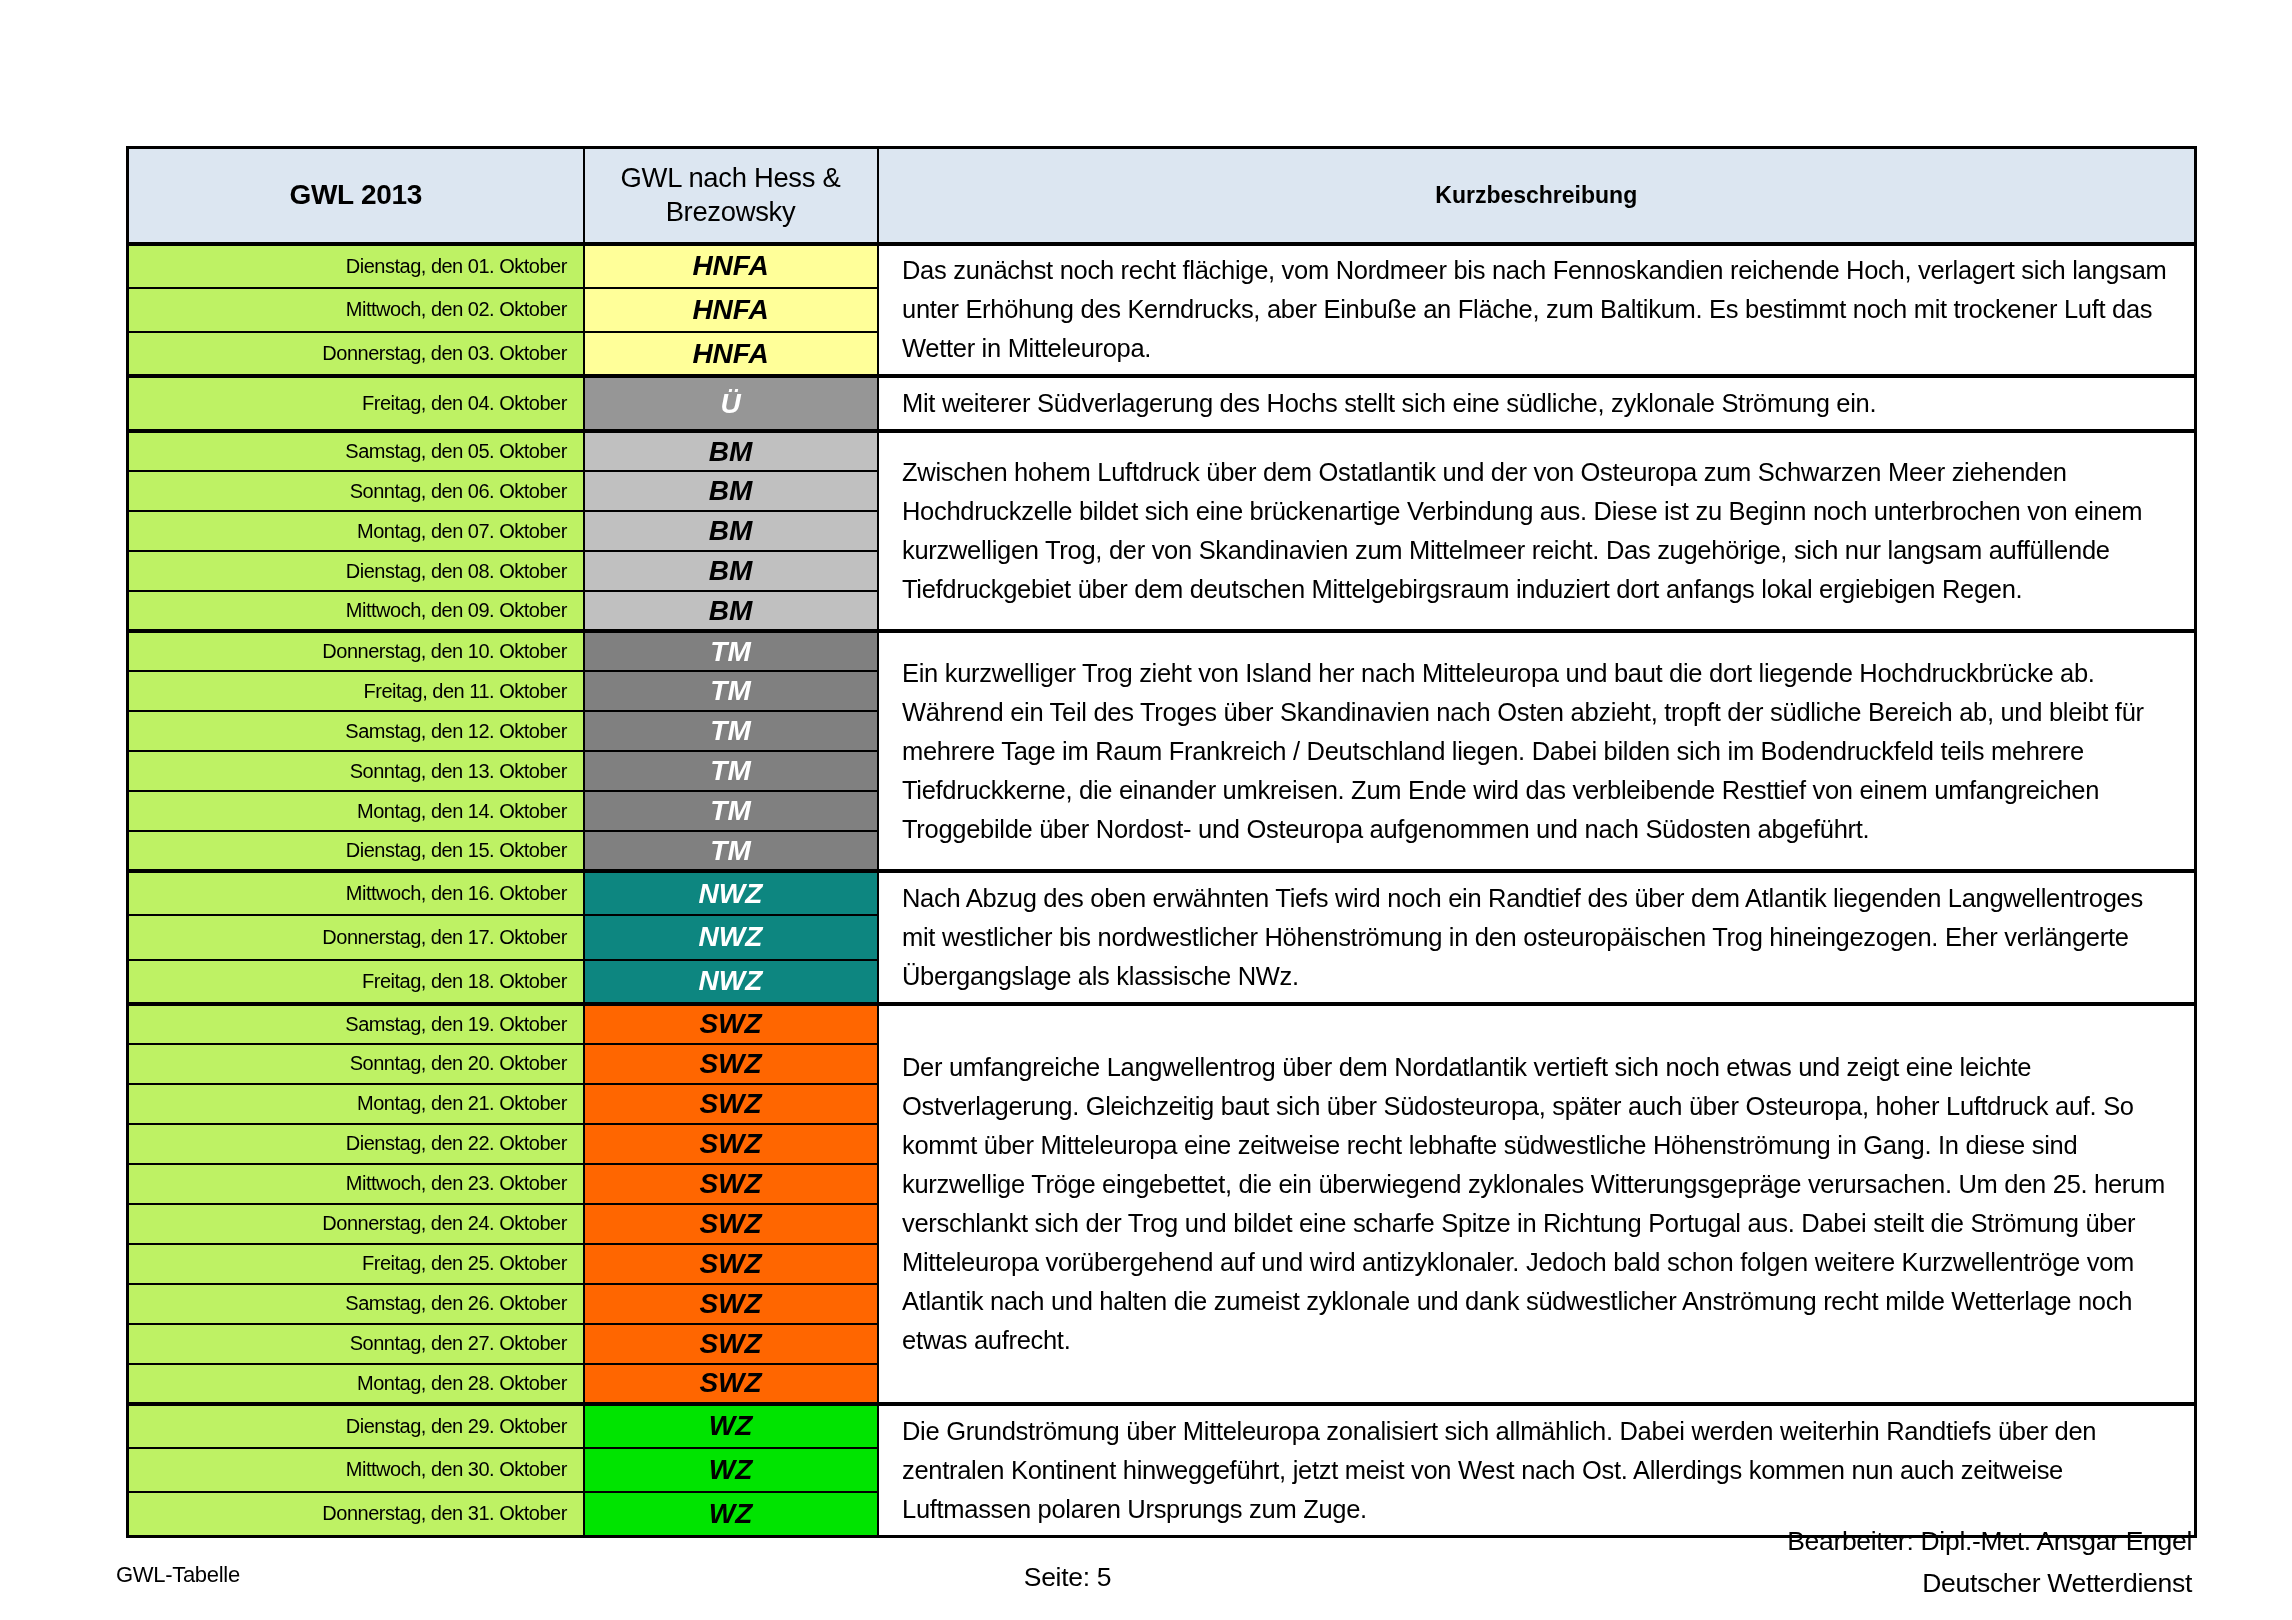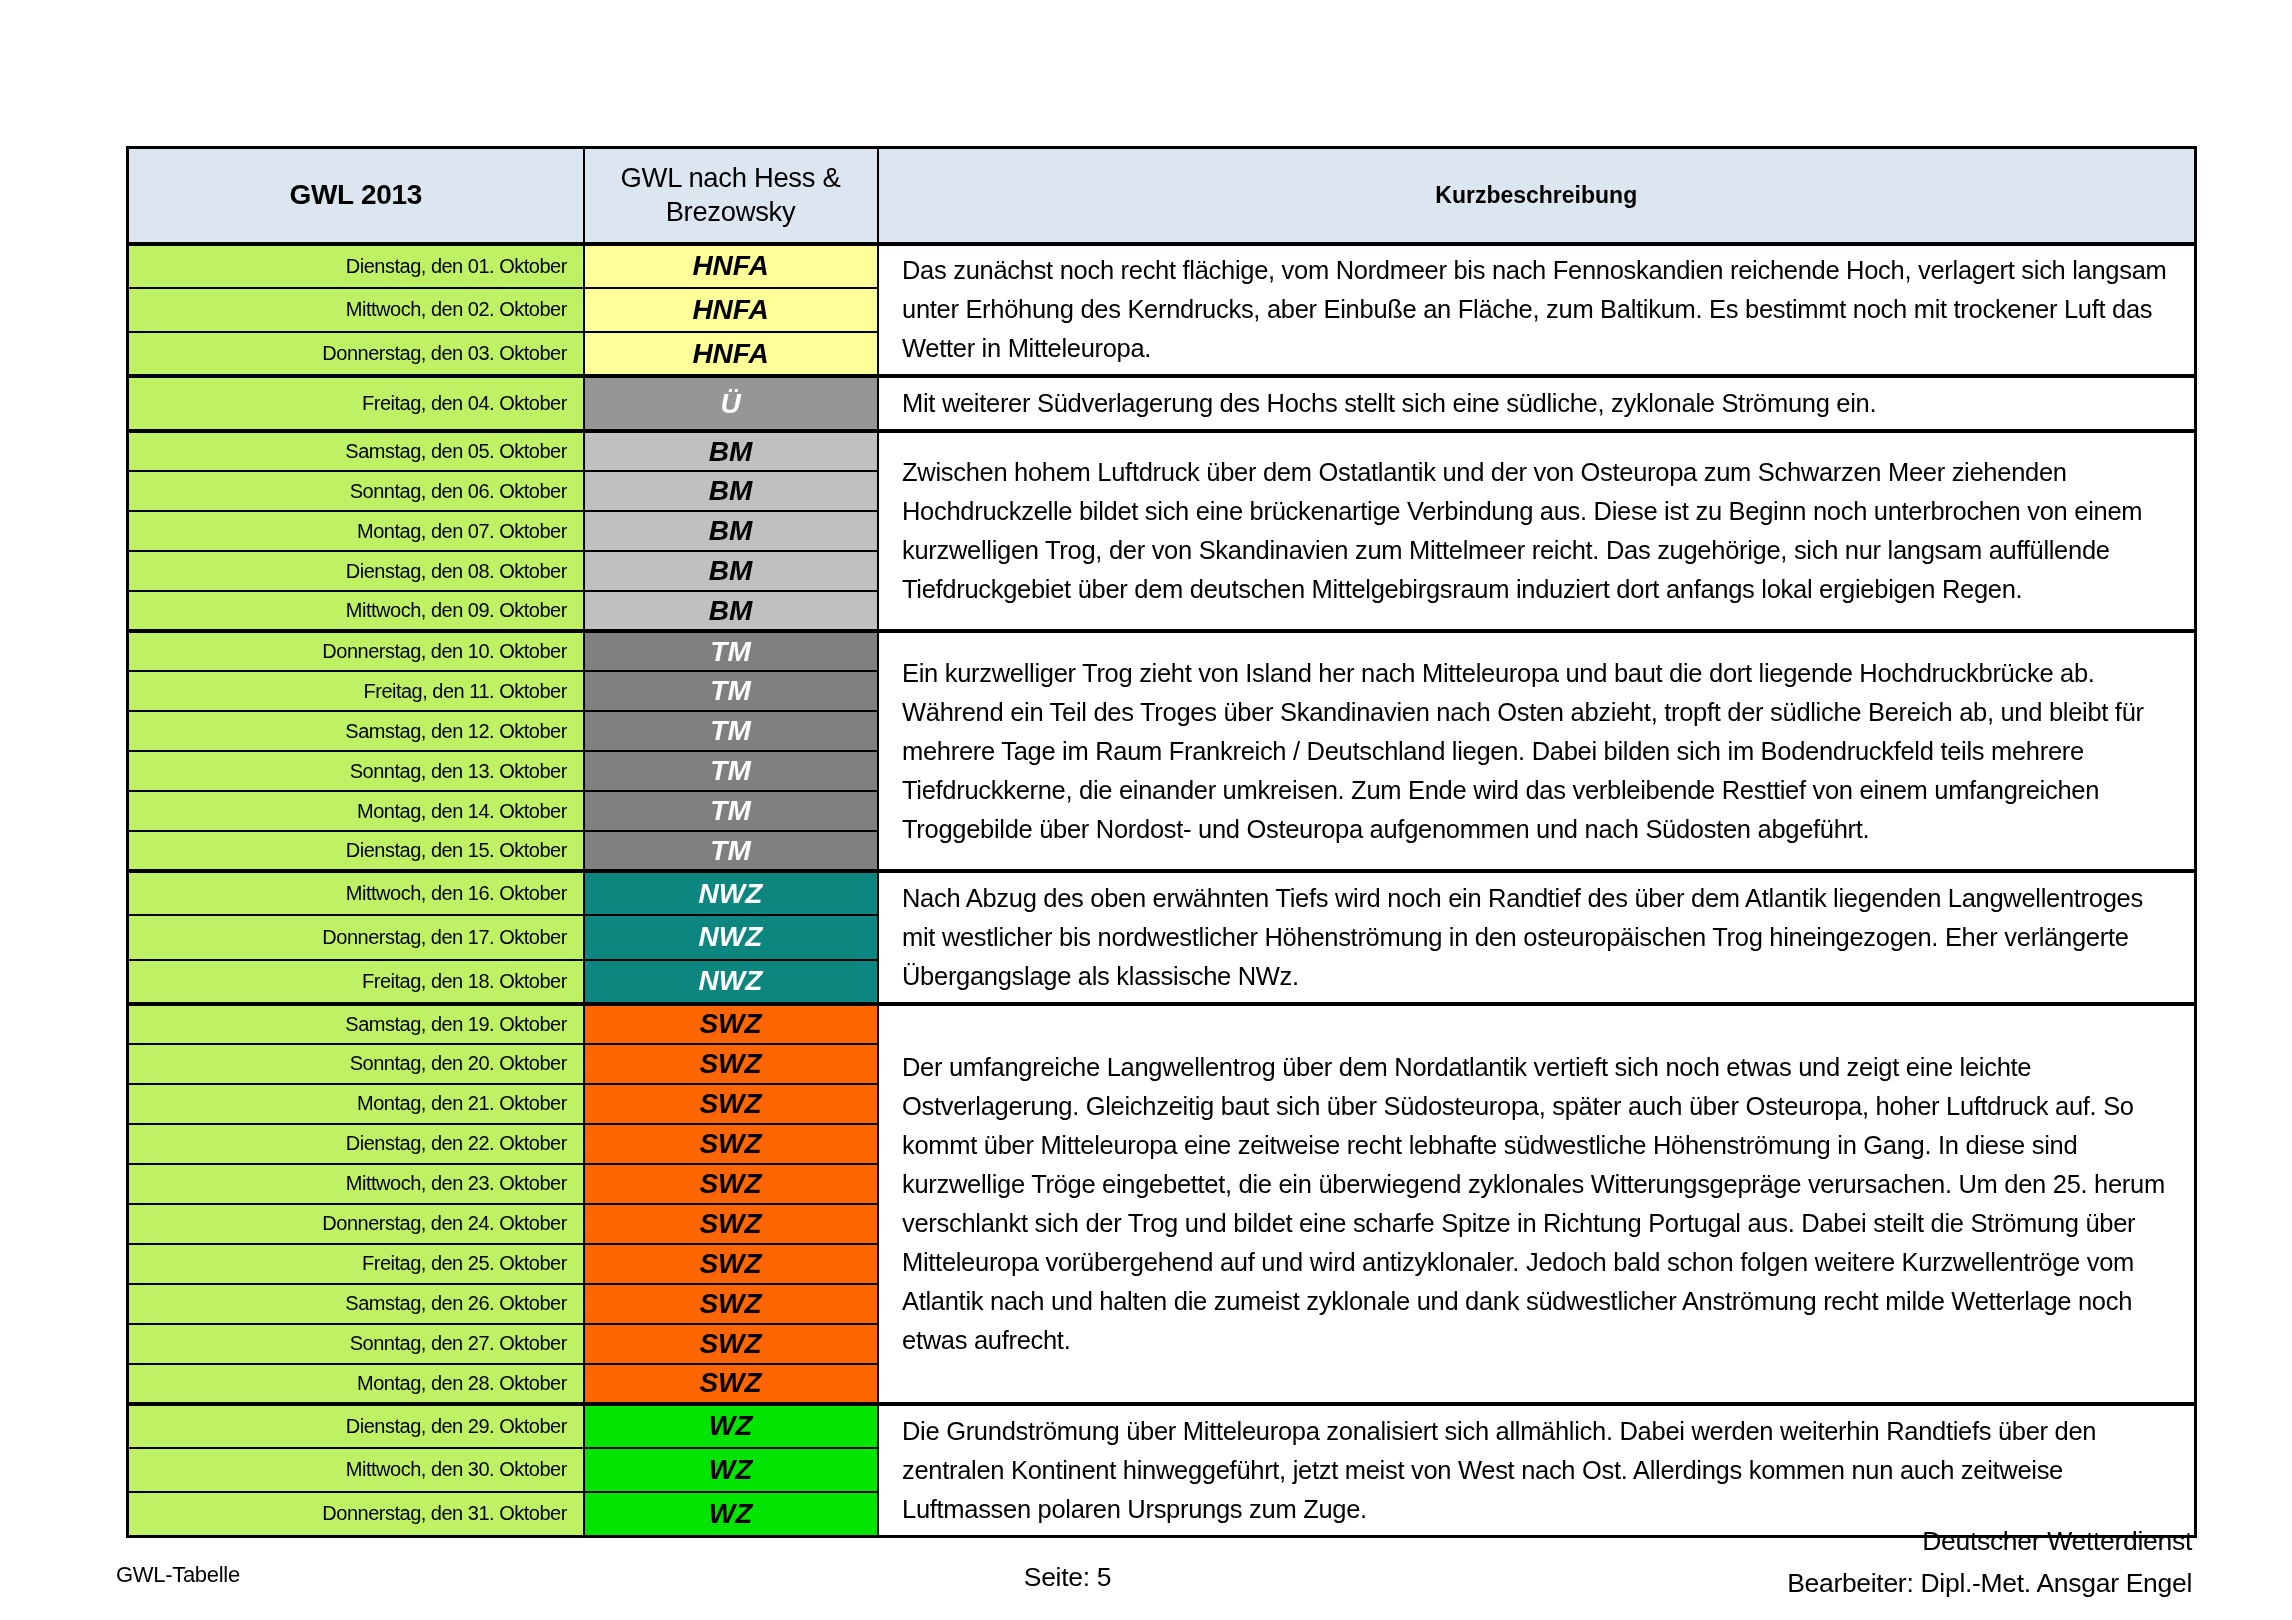--- a/index.html
+++ b/index.html
@@ -232,18 +232,18 @@
       <tr>
         <td class="date">Donnerstag, den 31. Oktober</td>
         <td class="code" style="background-color: rgb(0, 228, 0); color: rgb(0, 0, 0);">WZ</td>
       </tr>
     </tbody>
   </table>
 
   <div class="footer-left">GWL-Tabelle</div>
   <div class="footer-center">Seite: 5</div>
   <div class="footer-right">
+    <div>Bearbeiter: Dipl.-Met. Ansgar Engel</div>
     <div>Deutscher Wetterdienst</div>
-    <div>Bearbeiter: Dipl.-Met. Ansgar Engel</div>
   </div>
 
 </div>
 
 
 </body></html>

